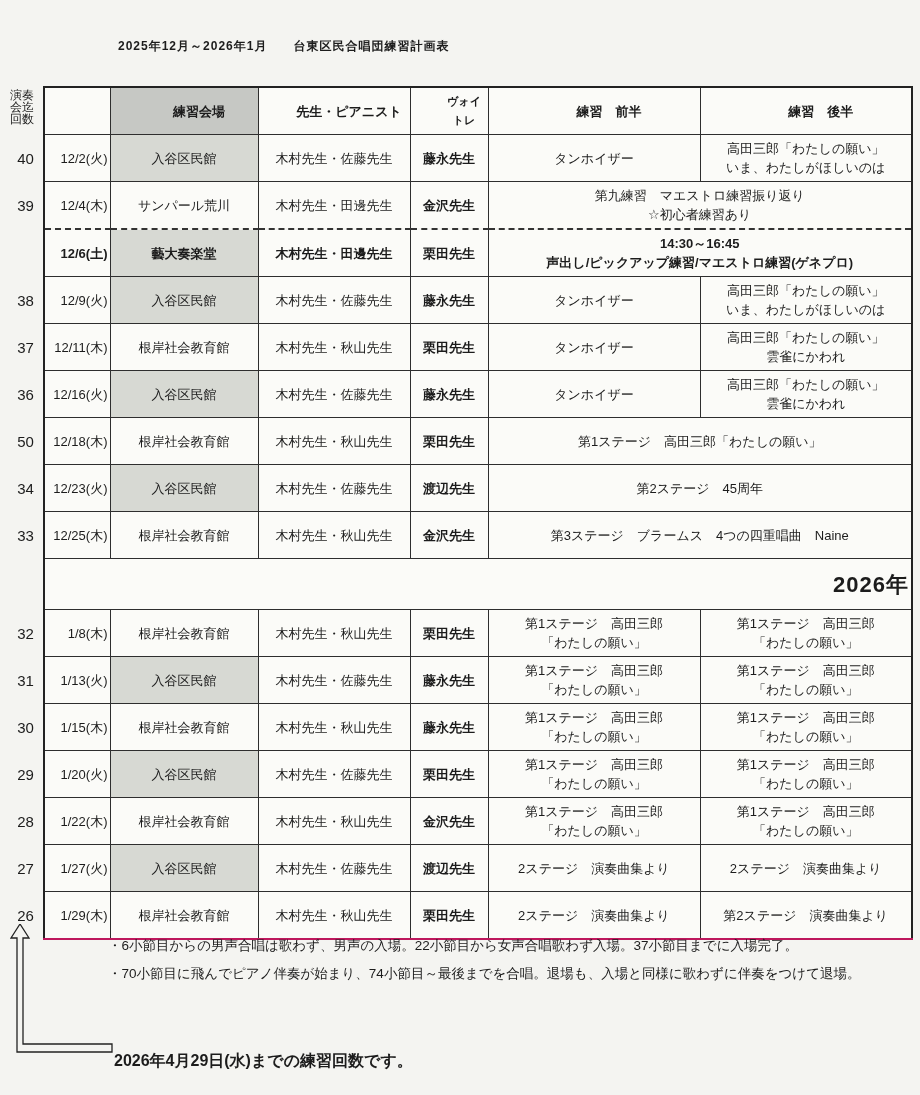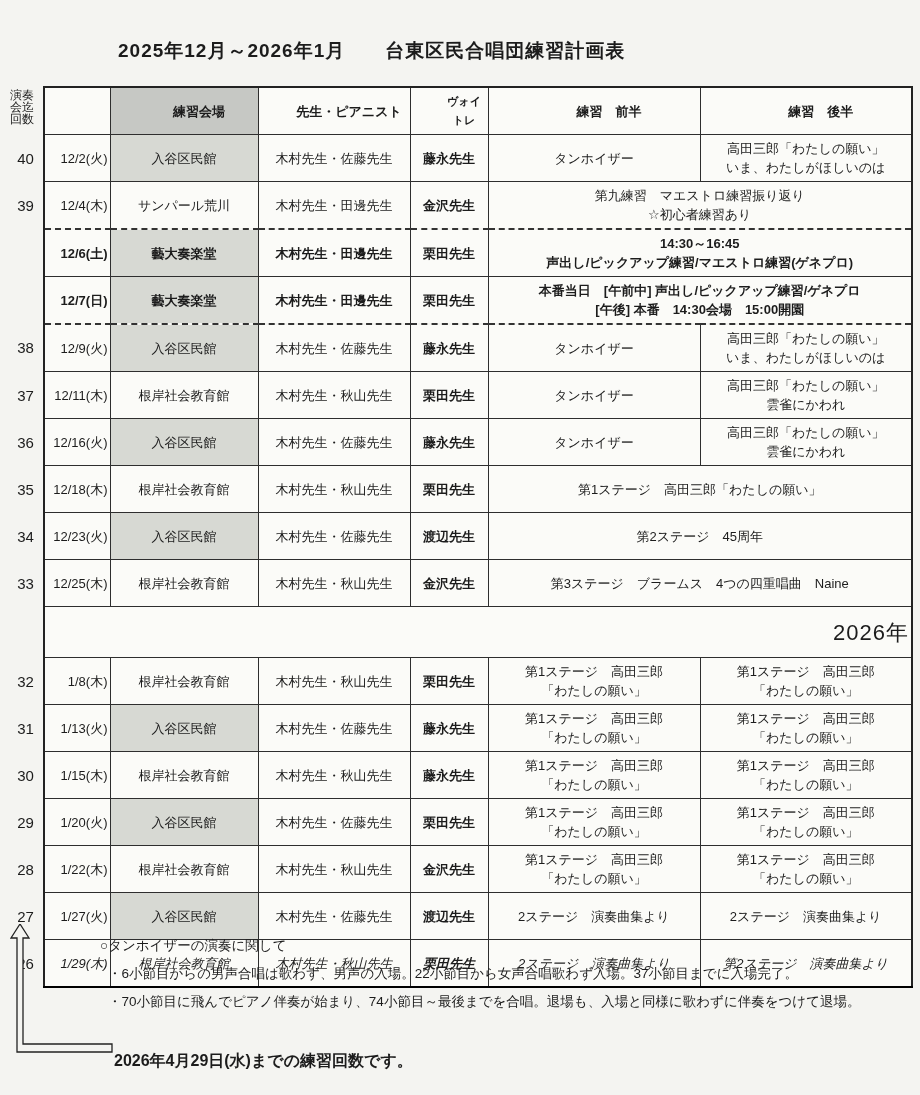--- a/index.html
+++ b/index.html
@@ -3,50 +3,50 @@
 <meta charset="utf-8">
 <style>
   html,body{margin:0;padding:0;}
   body{
     width:920px;height:1095px;position:relative;overflow:hidden;
     background:#f4f4f1;color:#1c1c1c;
     font-family:"Liberation Sans","DejaVu Sans",sans-serif;
   }
   .title{
     position:absolute;left:118px;top:38px;
-    font-size:19px;font-weight:bold;letter-spacing:1px;
+    font-size:12px;font-weight:bold;letter-spacing:1px;
   }
   table#schedule{
     position:absolute;left:8px;top:86px;width:904px;
     border-collapse:collapse;table-layout:fixed;
   }
   #schedule td{
     border:1px solid #2e2e2e;background:#fbfbf8;
     font-size:13px;line-height:19px;text-align:center;vertical-align:middle;
     padding:3px 2px;height:40px;overflow:hidden;
   }
   #schedule td.count{
     border:none;background:transparent;font-size:15px;padding:0 2px;
   }
   #schedule td.head-count{
     font-size:12px;line-height:12px;text-align:left;vertical-align:top;padding-top:2px;
   }
   #schedule td.lb{border-left:2px solid #222;text-align:right;}
   #schedule td:last-child{border-right:2px solid #222;}
   #schedule tr:first-child td:not(.count){border-top:2px solid #222;}
-  #schedule tr:last-child td:not(.count){border-bottom:2px solid #000000;font-style:italic;}
+  #schedule tr:last-child td:not(.count){border-bottom:2px solid #be185d;}
   #schedule td.head{font-weight:bold;padding-left:32px;}
   #schedule td.venue-head{background:#c6c8c4;}
   #schedule td.head-voice{font-size:11px;}
   #schedule td.shaded{background:#d7d9d3;}
   #schedule td.voice{font-weight:bold;}
   #schedule tr.bold td{font-weight:bold;}
   #schedule tr.dash-top td:not(.count){border-top:2px dashed #333;}
   #schedule tr.dash-bot td:not(.count){border-bottom:2px dashed #333;}
-  #schedule td.year-cell{font-size:22px;font-weight:normal;height:44px;letter-spacing:1px;}
+  #schedule td.year-cell{font-size:22px;font-weight:bold;height:44px;letter-spacing:1px;}
   .notes{
     position:absolute;left:100px;top:932px;width:800px;
     font-size:13.5px;line-height:28px;
   }
   .notes .bullet{padding-left:8px;}
   .footer-note{
     position:absolute;left:114px;top:1044px;
     font-size:16px;font-weight:bold;margin-top:7px;
   }
   .arrow-svg{position:absolute;left:6px;top:924px;}
@@ -94,28 +94,20 @@
         <td colspan="2">第九練習　マエストロ練習振り返り<br>☆初心者練習あり</td>
       </tr>
       <tr class="bold dash-top">
         <td class="count"></td>
         <td class="lb">12/6(土)</td>
         <td class="shaded">藝大奏楽堂</td>
         <td>木村先生・田邊先生</td>
         <td class="voice">栗田先生</td>
         <td colspan="2">14:30～16:45<br>声出し/ピックアップ練習/マエストロ練習(ゲネプロ)</td>
       </tr>
-      <tr class="bold dash-bot">
-        <td class="count"></td>
-        <td class="lb">12/7(日)</td>
-        <td class="shaded">藝大奏楽堂</td>
-        <td>木村先生・田邊先生</td>
-        <td class="voice">栗田先生</td>
-        <td colspan="2">本番当日　[午前中] 声出し/ピックアップ練習/ゲネプロ<br>[午後] 本番　14:30会場　15:00開園</td>
-      </tr>
       <tr>
         <td class="count">38</td>
         <td class="lb">12/9(火)</td>
         <td class="shaded">入谷区民館</td>
         <td>木村先生・佐藤先生</td>
         <td class="voice">藤永先生</td>
         <td>タンホイザー</td>
         <td>高田三郎「わたしの願い」<br>いま、わたしがほしいのは</td>
       </tr>
       <tr>
@@ -130,21 +122,21 @@
       <tr>
         <td class="count">36</td>
         <td class="lb">12/16(火)</td>
         <td class="shaded">入谷区民館</td>
         <td>木村先生・佐藤先生</td>
         <td class="voice">藤永先生</td>
         <td>タンホイザー</td>
         <td>高田三郎「わたしの願い」<br>雲雀にかわれ</td>
       </tr>
       <tr>
-        <td class="count">35</td>
+        <td class="count">50</td>
         <td class="lb">12/18(木)</td>
         <td>根岸社会教育館</td>
         <td>木村先生・秋山先生</td>
         <td class="voice">栗田先生</td>
         <td colspan="2">第1ステージ　高田三郎「わたしの願い」</td>
       </tr>
       <tr>
         <td class="count">34</td>
         <td class="lb">12/23(火)</td>
         <td class="shaded">入谷区民館</td>
@@ -228,18 +220,17 @@
         <td>第2ステージ　演奏曲集より</td>
       </tr>
     </tbody>
 </table>
 
 <svg class="arrow-svg" width="112" height="134" viewBox="0 0 112 134">
   <polygon points="14,0 23,14 17,14 17,120 106,120 106,128 11,128 11,14 5,14" fill="#f4f4f1" stroke="#222" stroke-width="1.3"></polygon>
 </svg>
 
 <div class="notes">
-  <div>○タンホイザーの演奏に関して</div>
   <div class="bullet">・6小節目からの男声合唱は歌わず、男声の入場。22小節目から女声合唱歌わず入場。37小節目までに入場完了。</div>
   <div class="bullet">・70小節目に飛んでピアノ伴奏が始まり、74小節目～最後までを合唱。退場も、入場と同様に歌わずに伴奏をつけて退場。</div>
 </div>
 
 <div class="footer-note">2026年4月29日(水)までの練習回数です。</div>
 
 </body></html>

